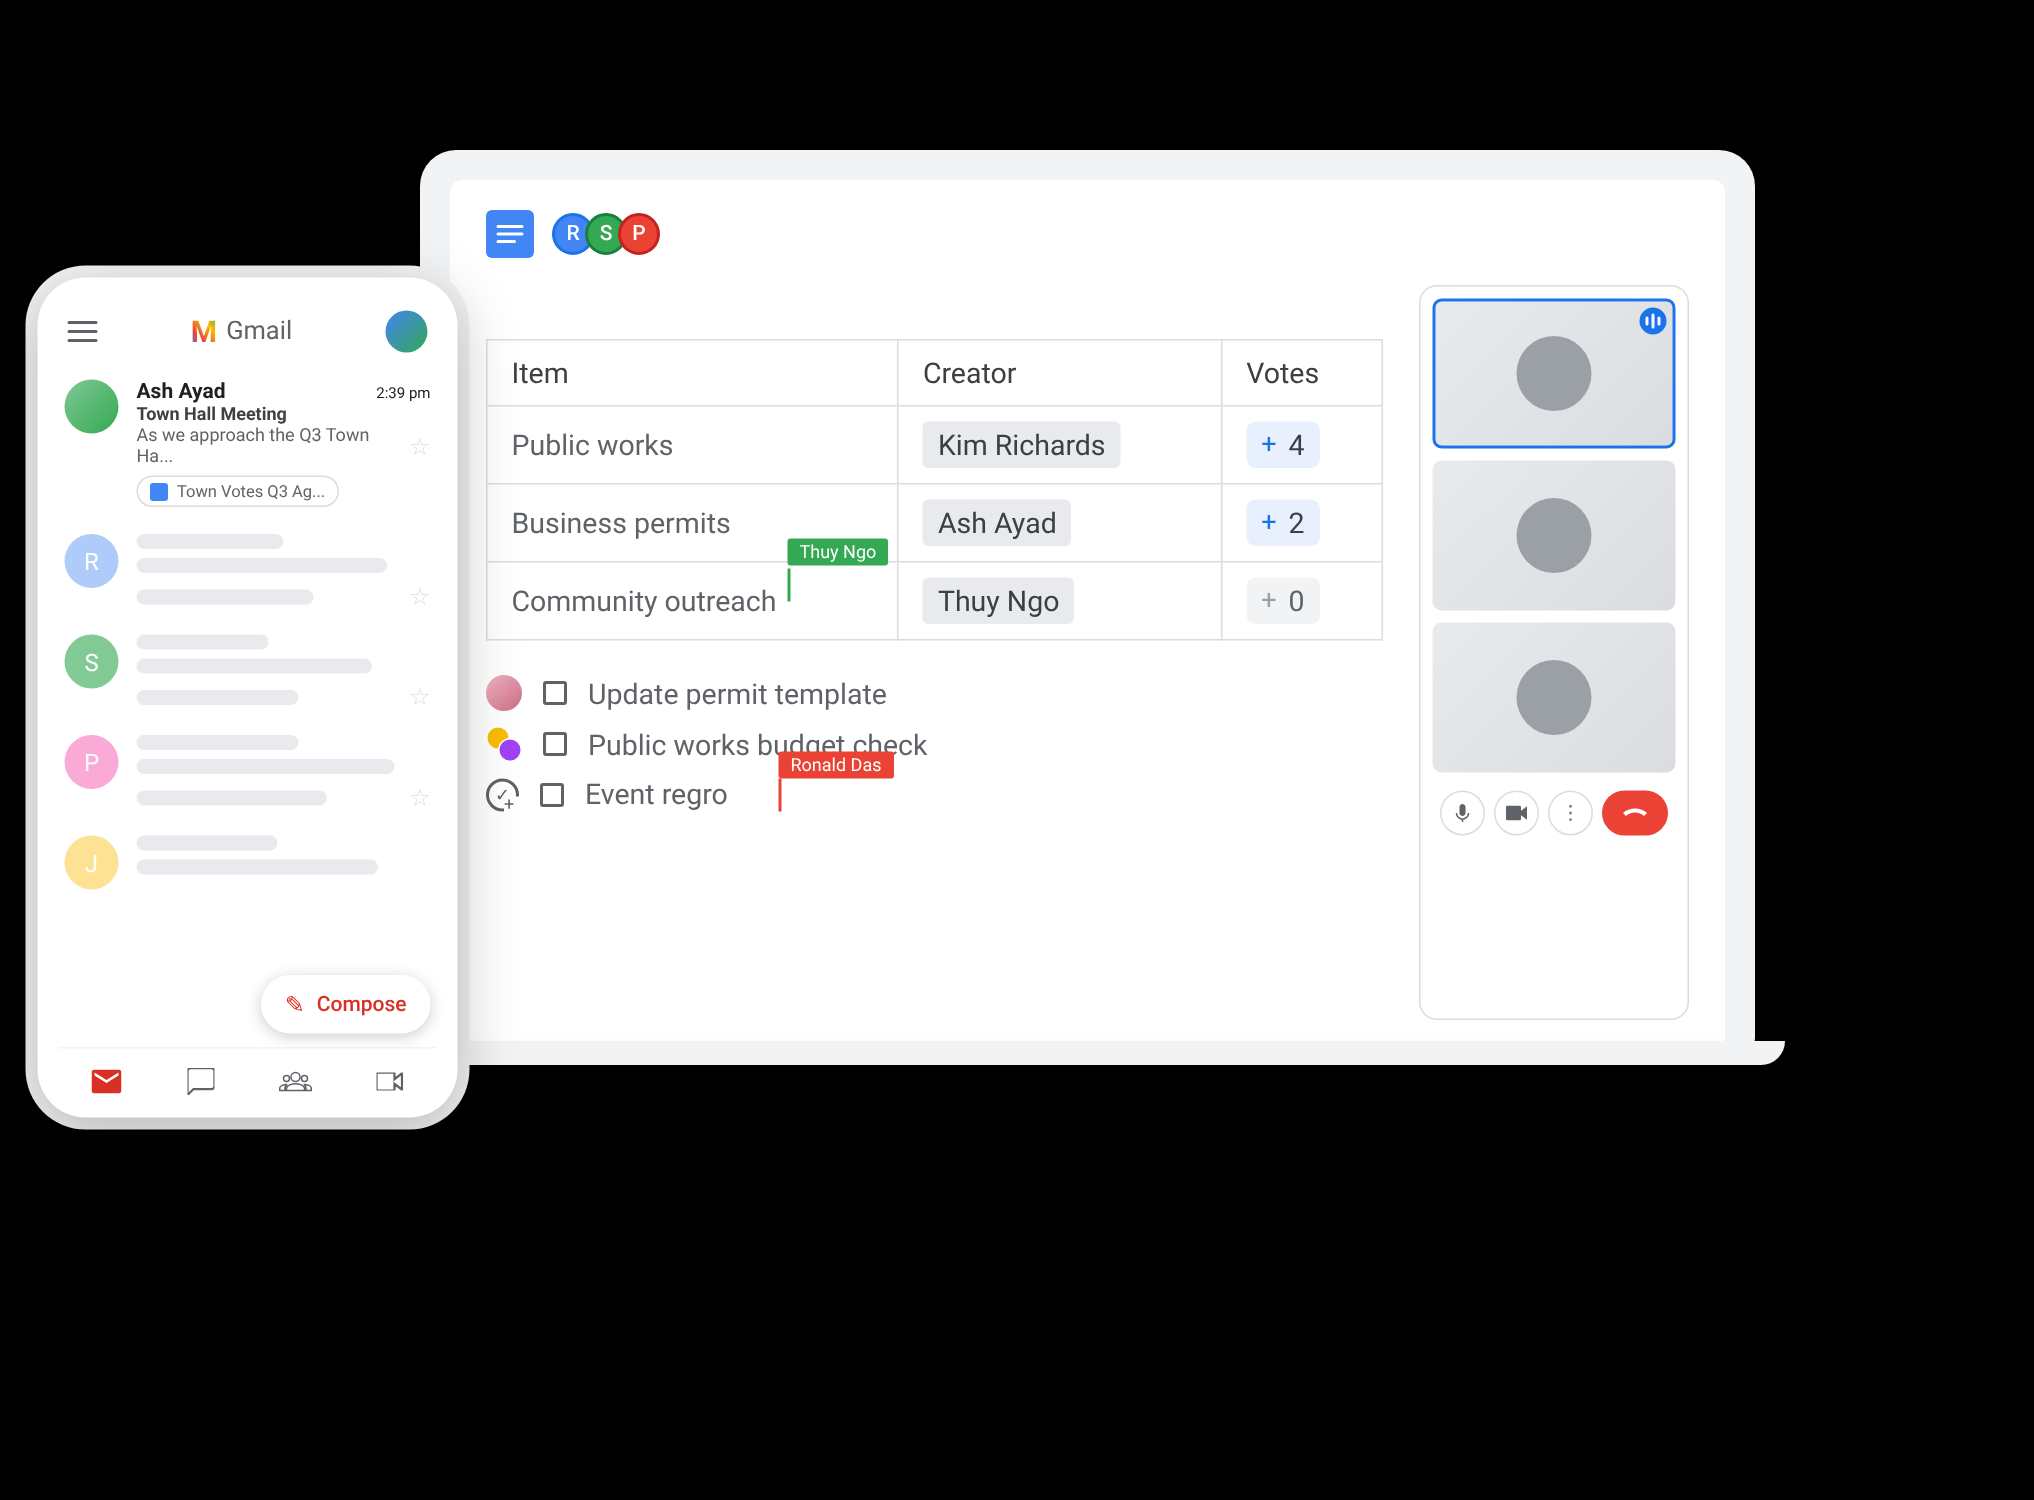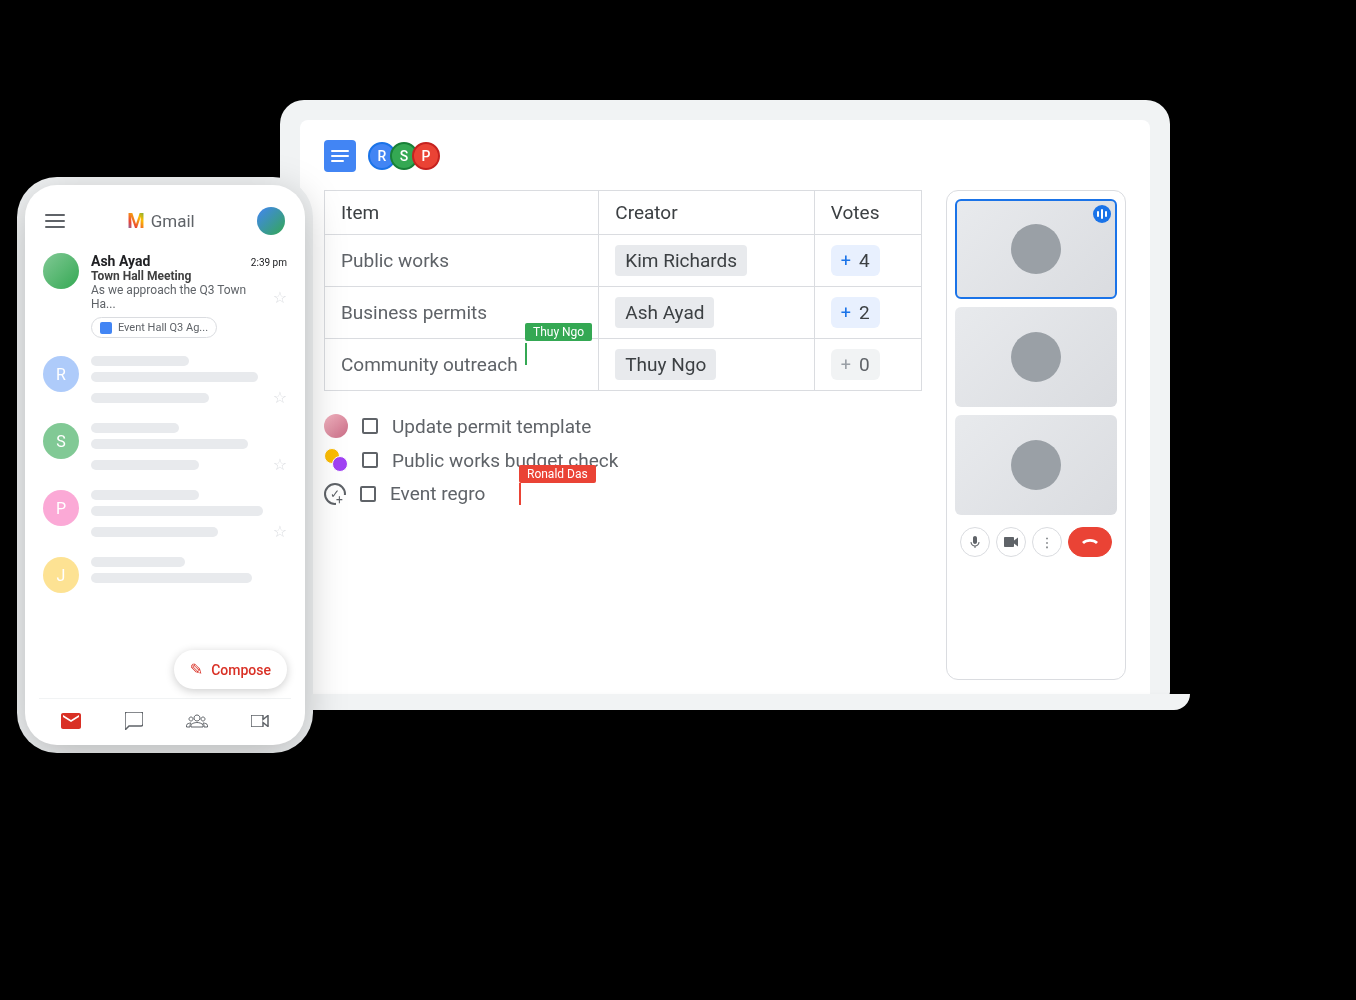--- a/index.html
+++ b/index.html
@@ -99,20 +99,21 @@
       gap: 24px;
       flex: 1;
     }
     .doc-main {
       flex: 1;
     }
     .doc-table {
       width: 100%;
       border-collapse: collapse;
       border: 1px solid #dadce0;
+      margin-top: 36px;
     }
     .doc-table th, .doc-table td {
       border: 1px solid #dadce0;
       padding: 10px 16px;
       text-align: left;
       font-size: 19px;
       color: #5f6368;
       font-weight: 400;
     }
     .doc-table th {
@@ -652,21 +653,21 @@
         <span class="email-sender">Ash Ayad</span>
         <span class="email-time">2:39 pm</span>
       </div>
       <div class="email-subject">Town Hall Meeting</div>
       <div class="email-snippet">
         <span>As we approach the Q3 Town Ha...</span>
         <span class="star">☆</span>
       </div>
       <div class="attachment-chip">
         <div class="doc-mini"></div>
-        <span>Event Hall Q3 Ag...</span>
+        <span>Town Votes Q3 Ag...</span>
       </div>
     </div>
   </div>
 
   <div class="skeleton-item">
     <div class="skeleton-avatar sk-r">R</div>
     <div class="skeleton-lines">
       <div class="skeleton-line" style="width:50%"></div>
       <div class="skeleton-line" style="width:85%"></div>
       <div class="skeleton-row">

